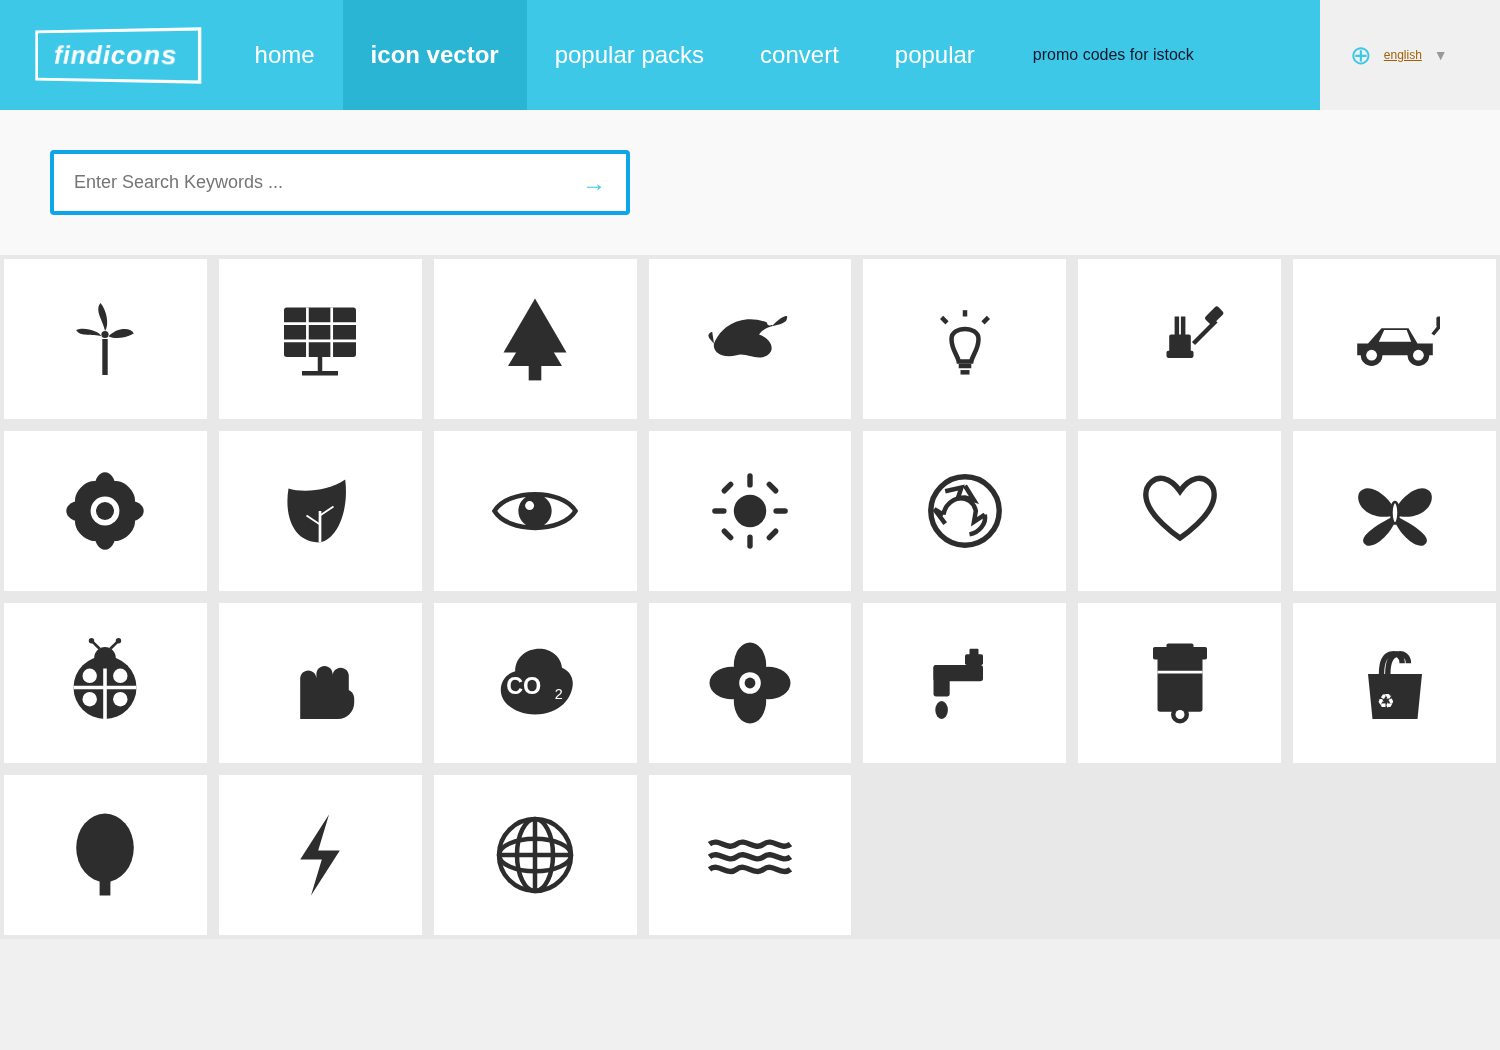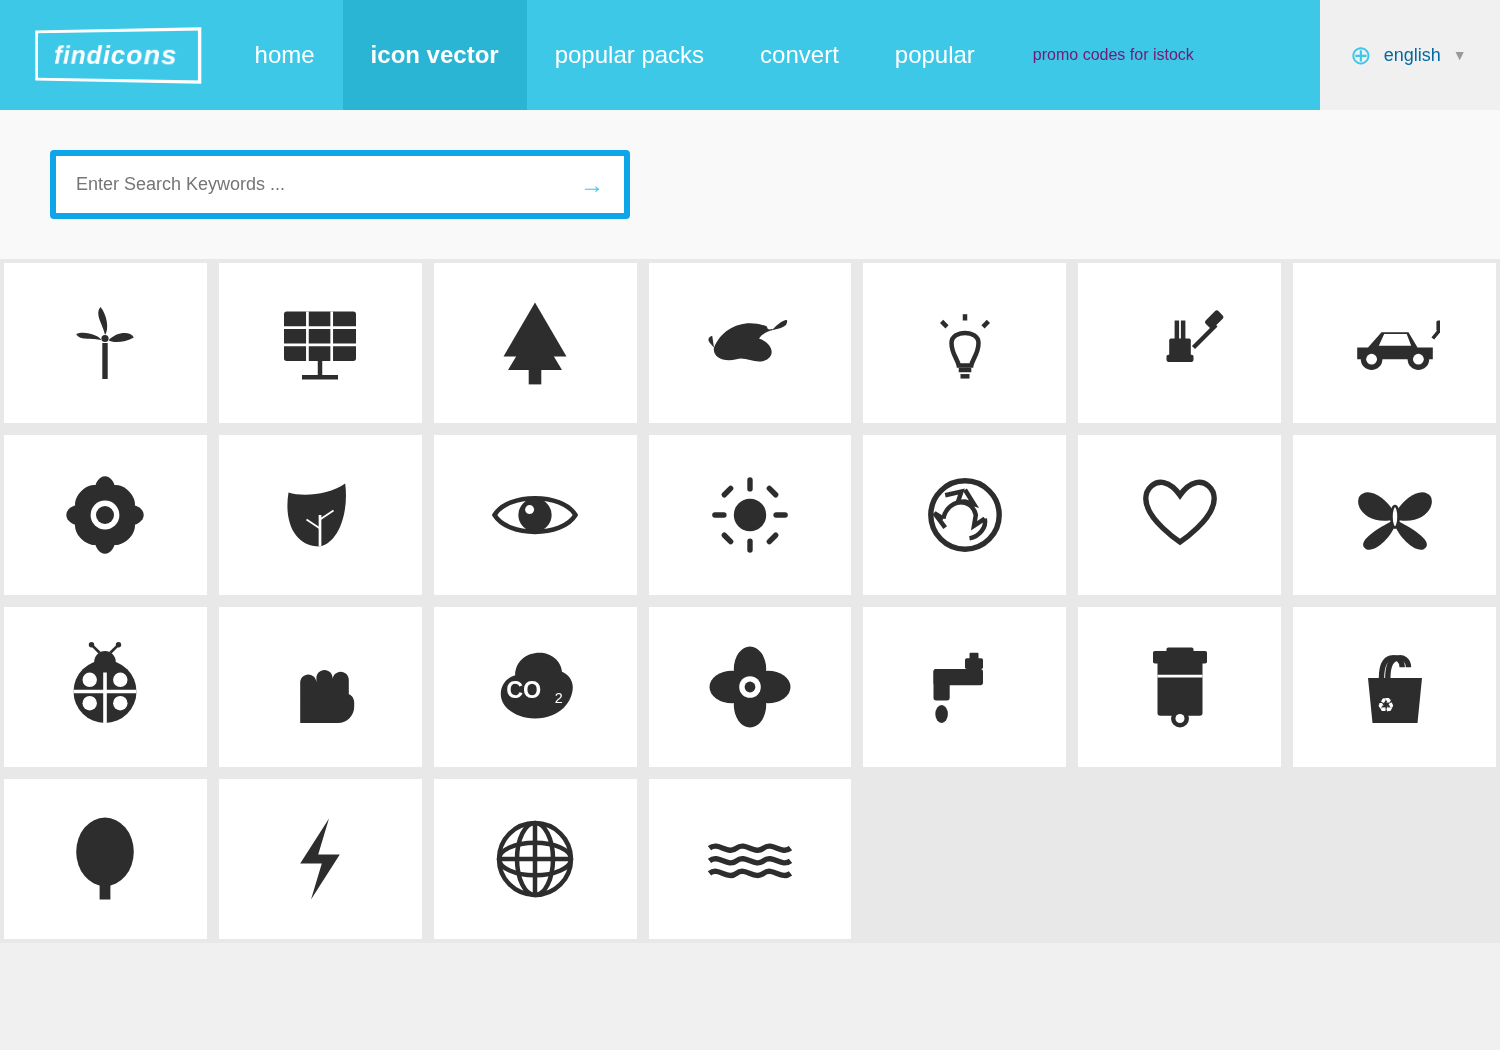--- a/index.html
+++ b/index.html
@@ -47,21 +47,21 @@
       display: flex;
       align-items: center;
       font-weight: 400;
       white-space: nowrap;
     }
     .nav-link.active {
       background: #2ab5d4;
       font-weight: bold;
     }
     .nav-promo {
-      color: #701a75;
+      color: #0f172a;
       text-decoration: none;
       font-size: 16px;
       padding: 0 30px;
       height: 100%;
       display: flex;
       align-items: center;
       background: #3ec8e8;
       white-space: nowrap;
     }
     .nav-right {
@@ -70,35 +70,36 @@
       padding: 0 30px;
       gap: 12px;
       background: #f0f0f0;
       min-width: 180px;
     }
     .globe-icon {
       color: #3ec8e8;
       font-size: 26px;
     }
     .lang-text {
-      color: #0369a1;
-      font-size: 18px;
+      color: #a16207;
+      font-size: 12px;
+      text-decoration: underline;
     }
     .chevron {
       color: #999;
       font-size: 14px;
     }
 
     
     .search-section {
       background: #f9f9f9;
       padding: 40px 50px;
     }
     .search-box {
-      border: 6px solid #0ea5e9;
+      border: 4px solid #0ea5e9;
       border-radius: 4px;
       display: flex;
       align-items: center;
       width: 580px;
       background: white;
     }
     .search-input {
       flex: 1;
       border: none;
       outline: none;

